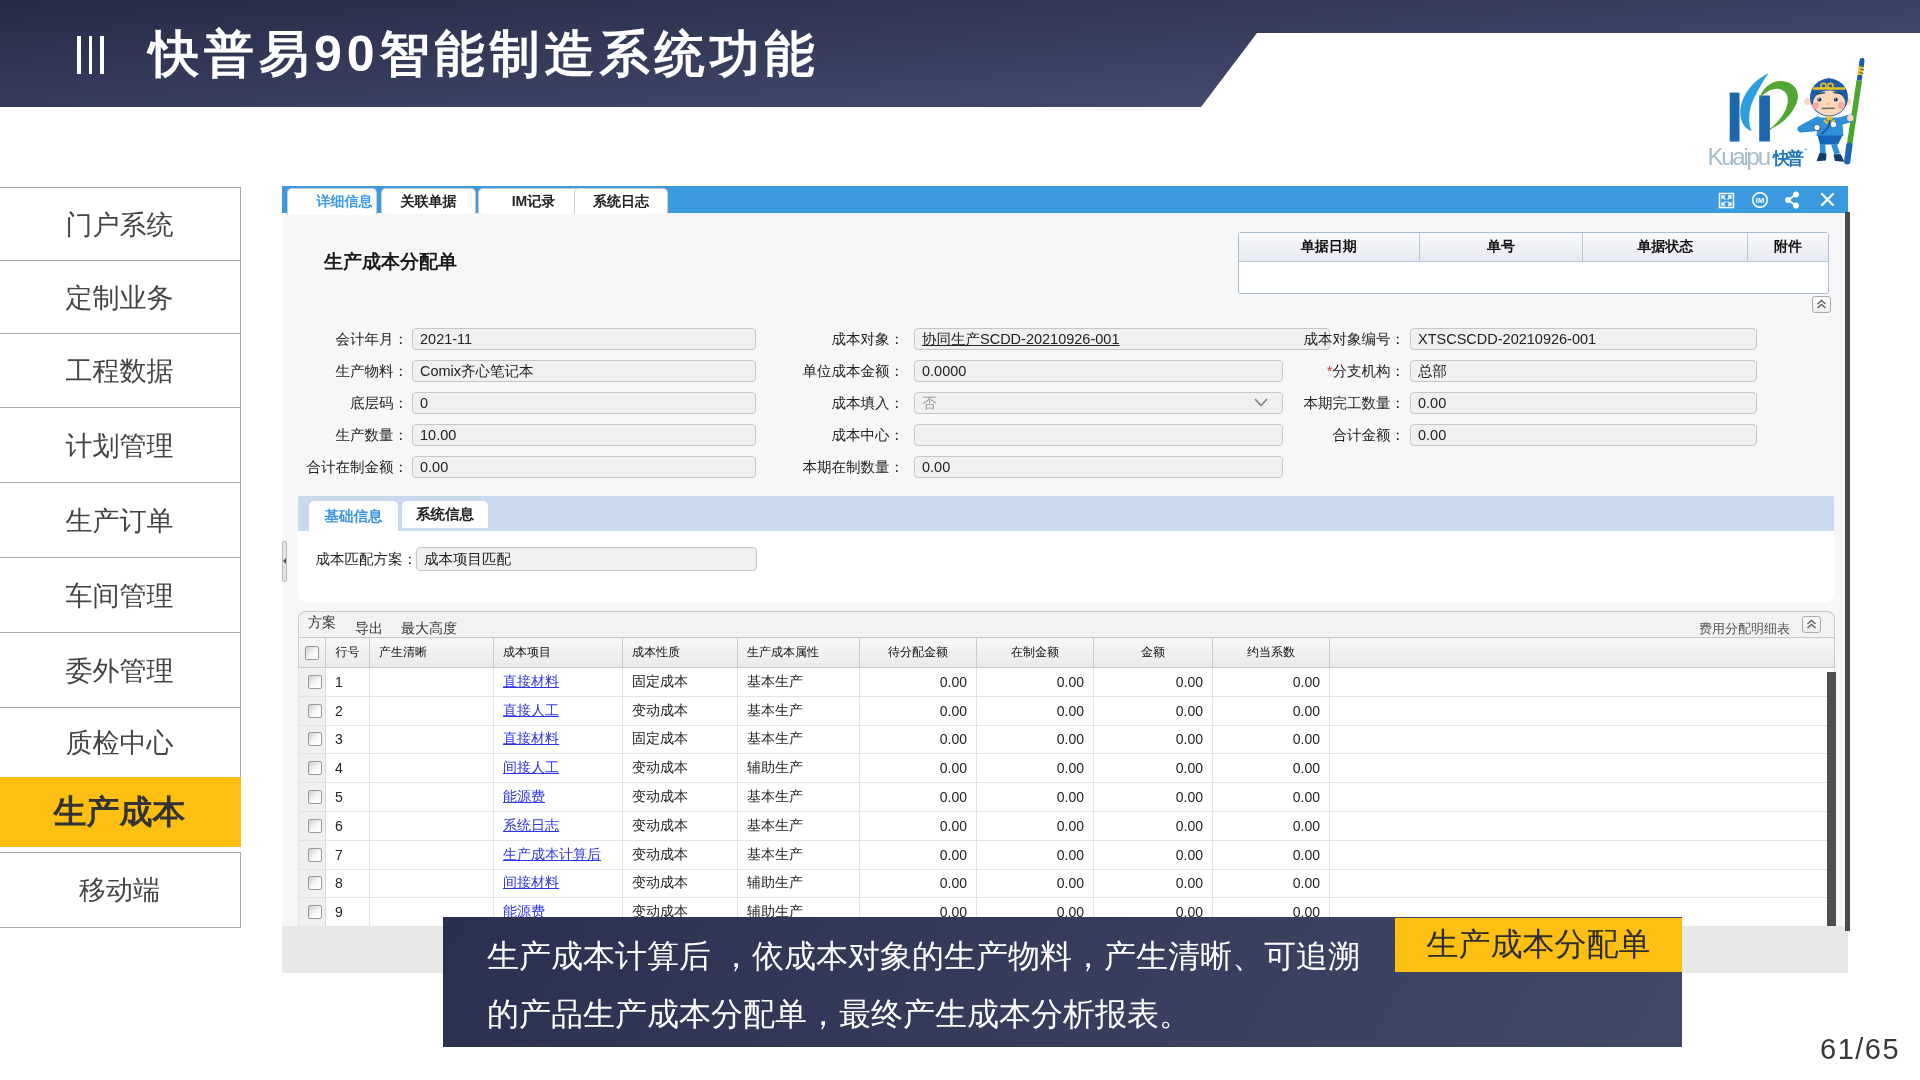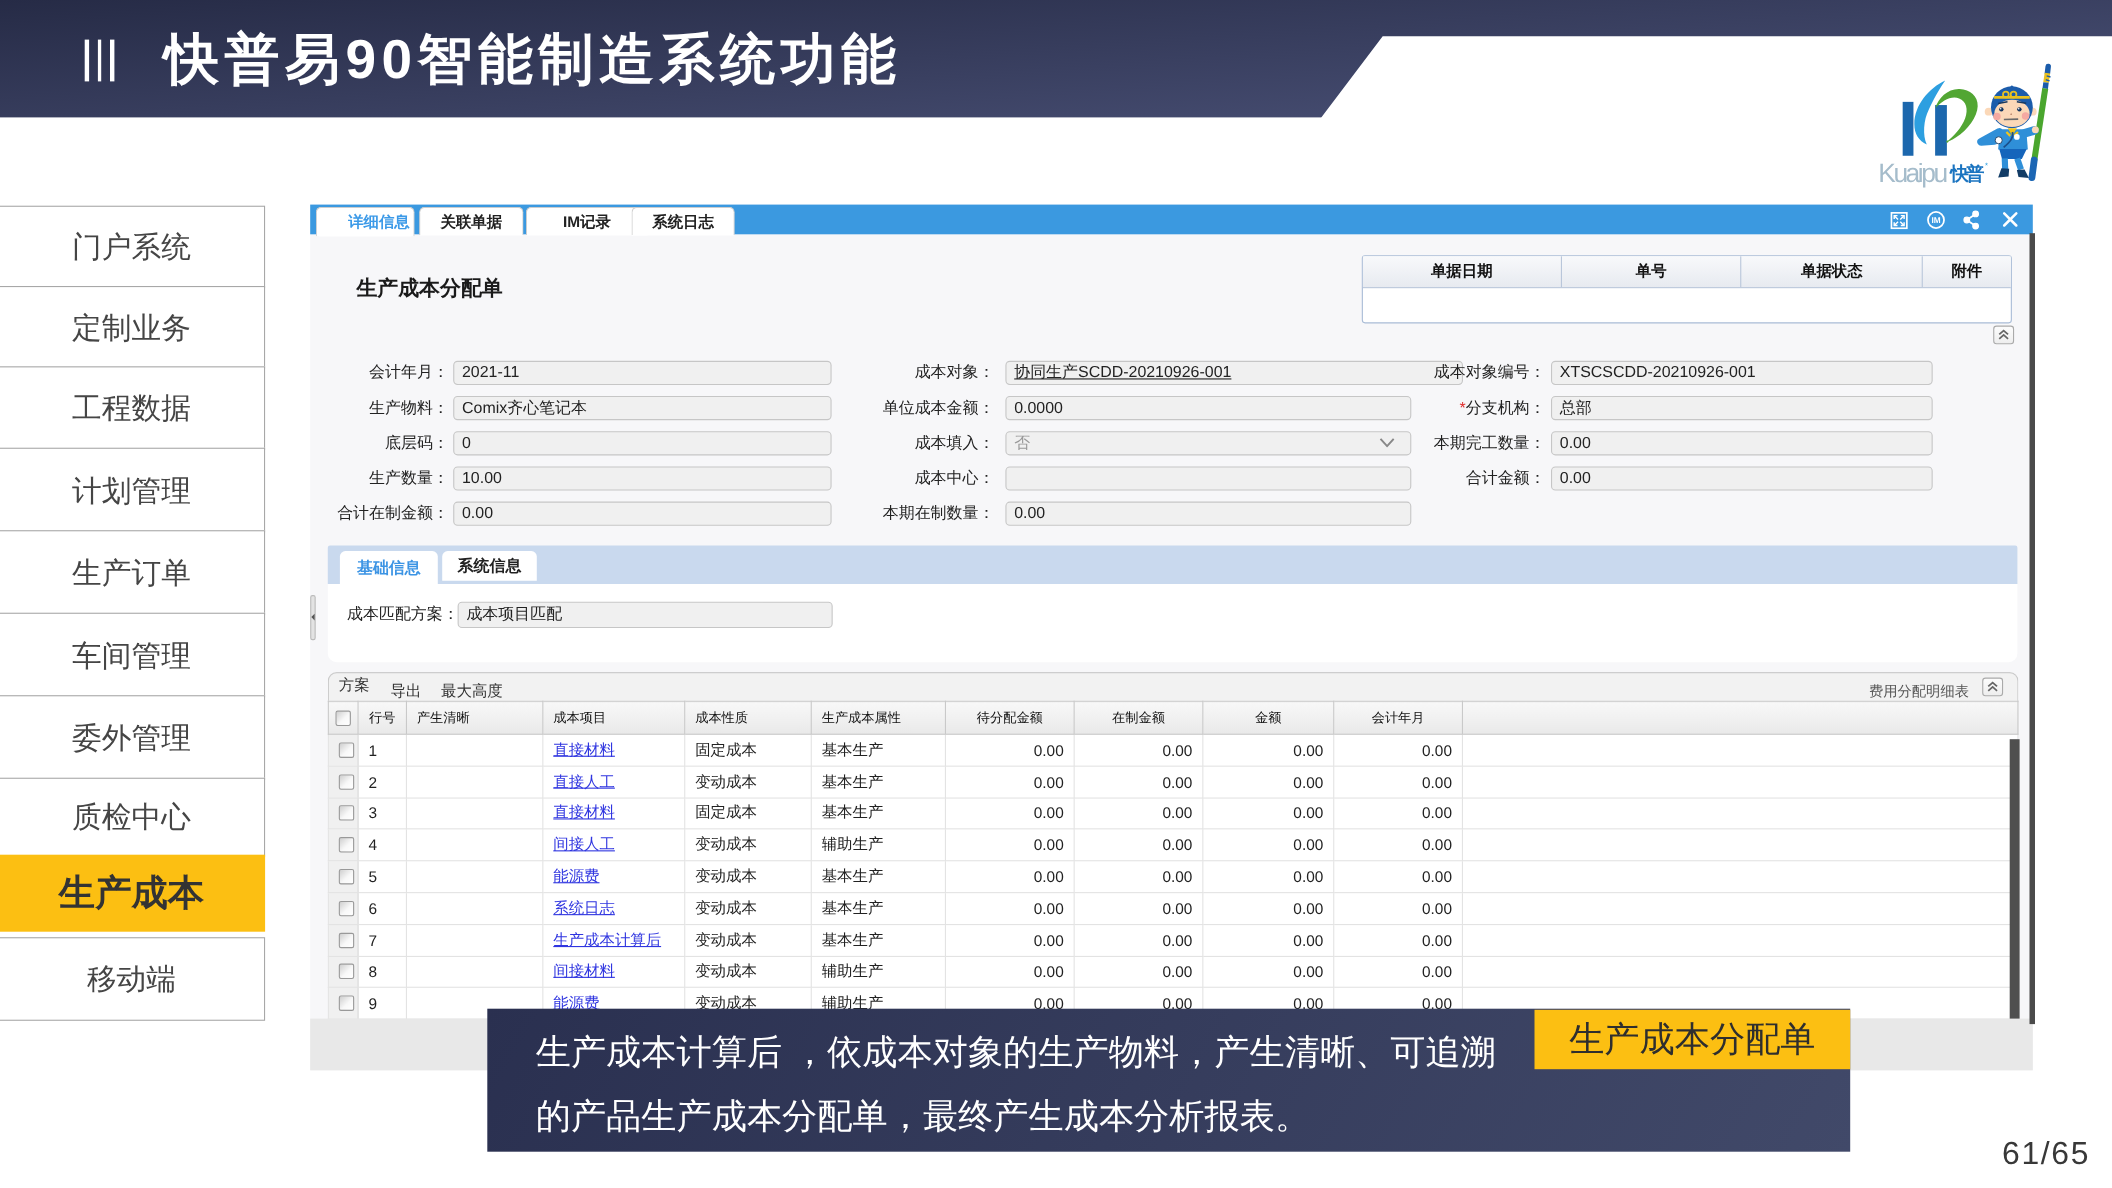--- a/index.html
+++ b/index.html
@@ -255,21 +255,21 @@
             <div class="cb"></div>
           </th>
           <th>行号</th>
           <th style="text-align:left; padding-left:9px;">产生清晰</th>
           <th style="text-align:left; padding-left:9px;">成本项目</th>
           <th style="text-align:left; padding-left:9px;">成本性质</th>
           <th style="text-align:left; padding-left:9px;">生产成本属性</th>
           <th>待分配金额</th>
           <th>在制金额</th>
           <th>金额</th>
-          <th>会计年月</th>
+          <th>约当系数</th>
           <th></th>
         </tr>
     <tr>
           <td class="cbc">
             <div class="cb"></div>
           </td>
           <td>1</td>
           <td></td>
           <td><a>直接材料</a></td>
           <td>固定成本</td>

